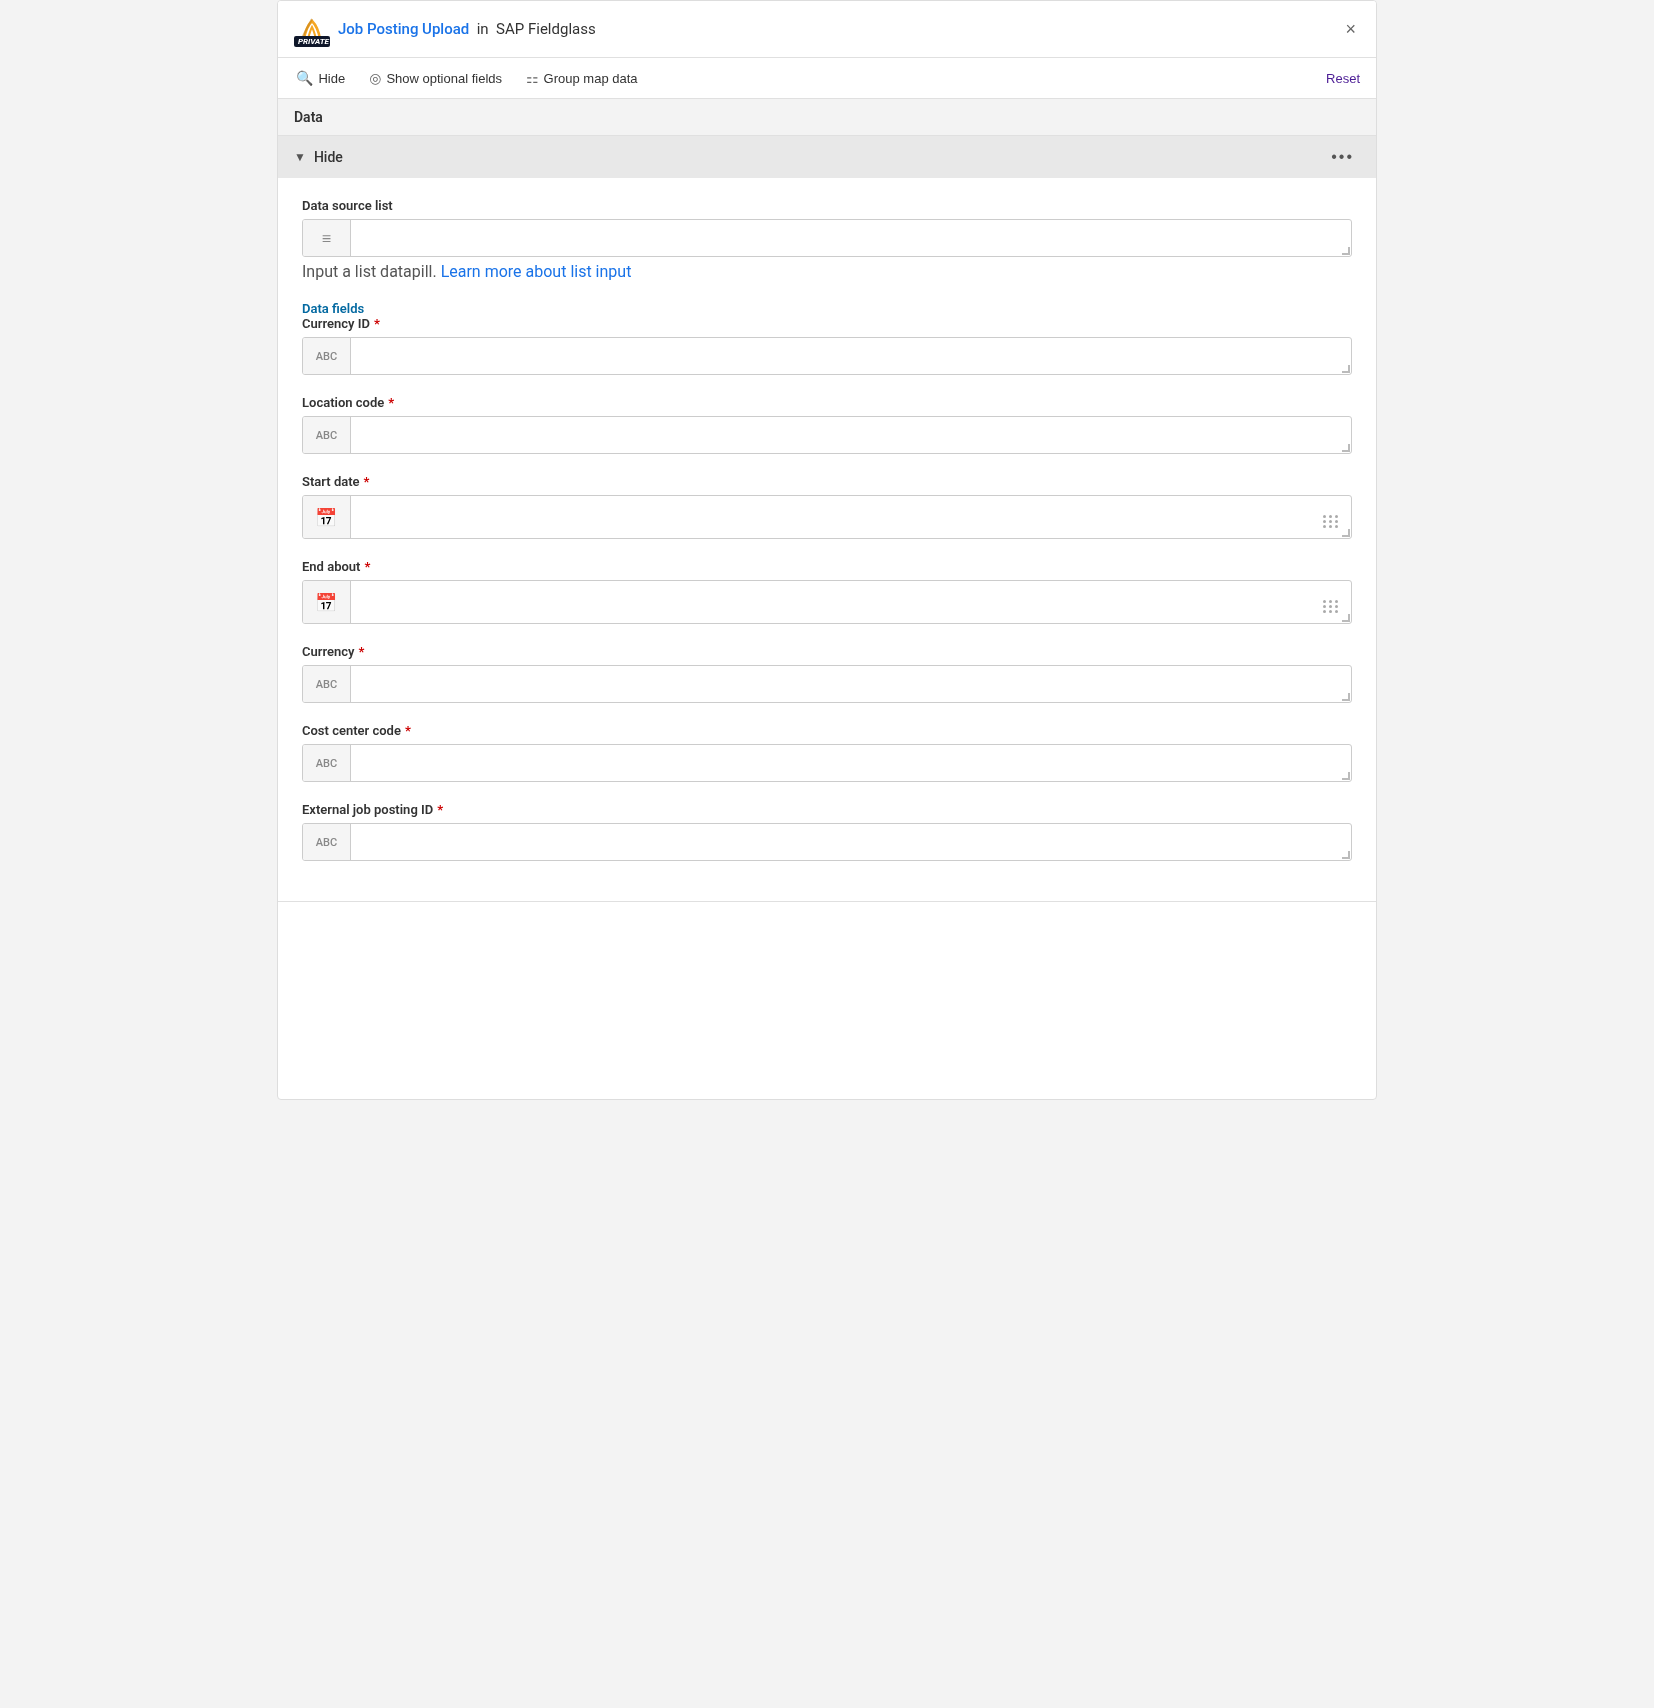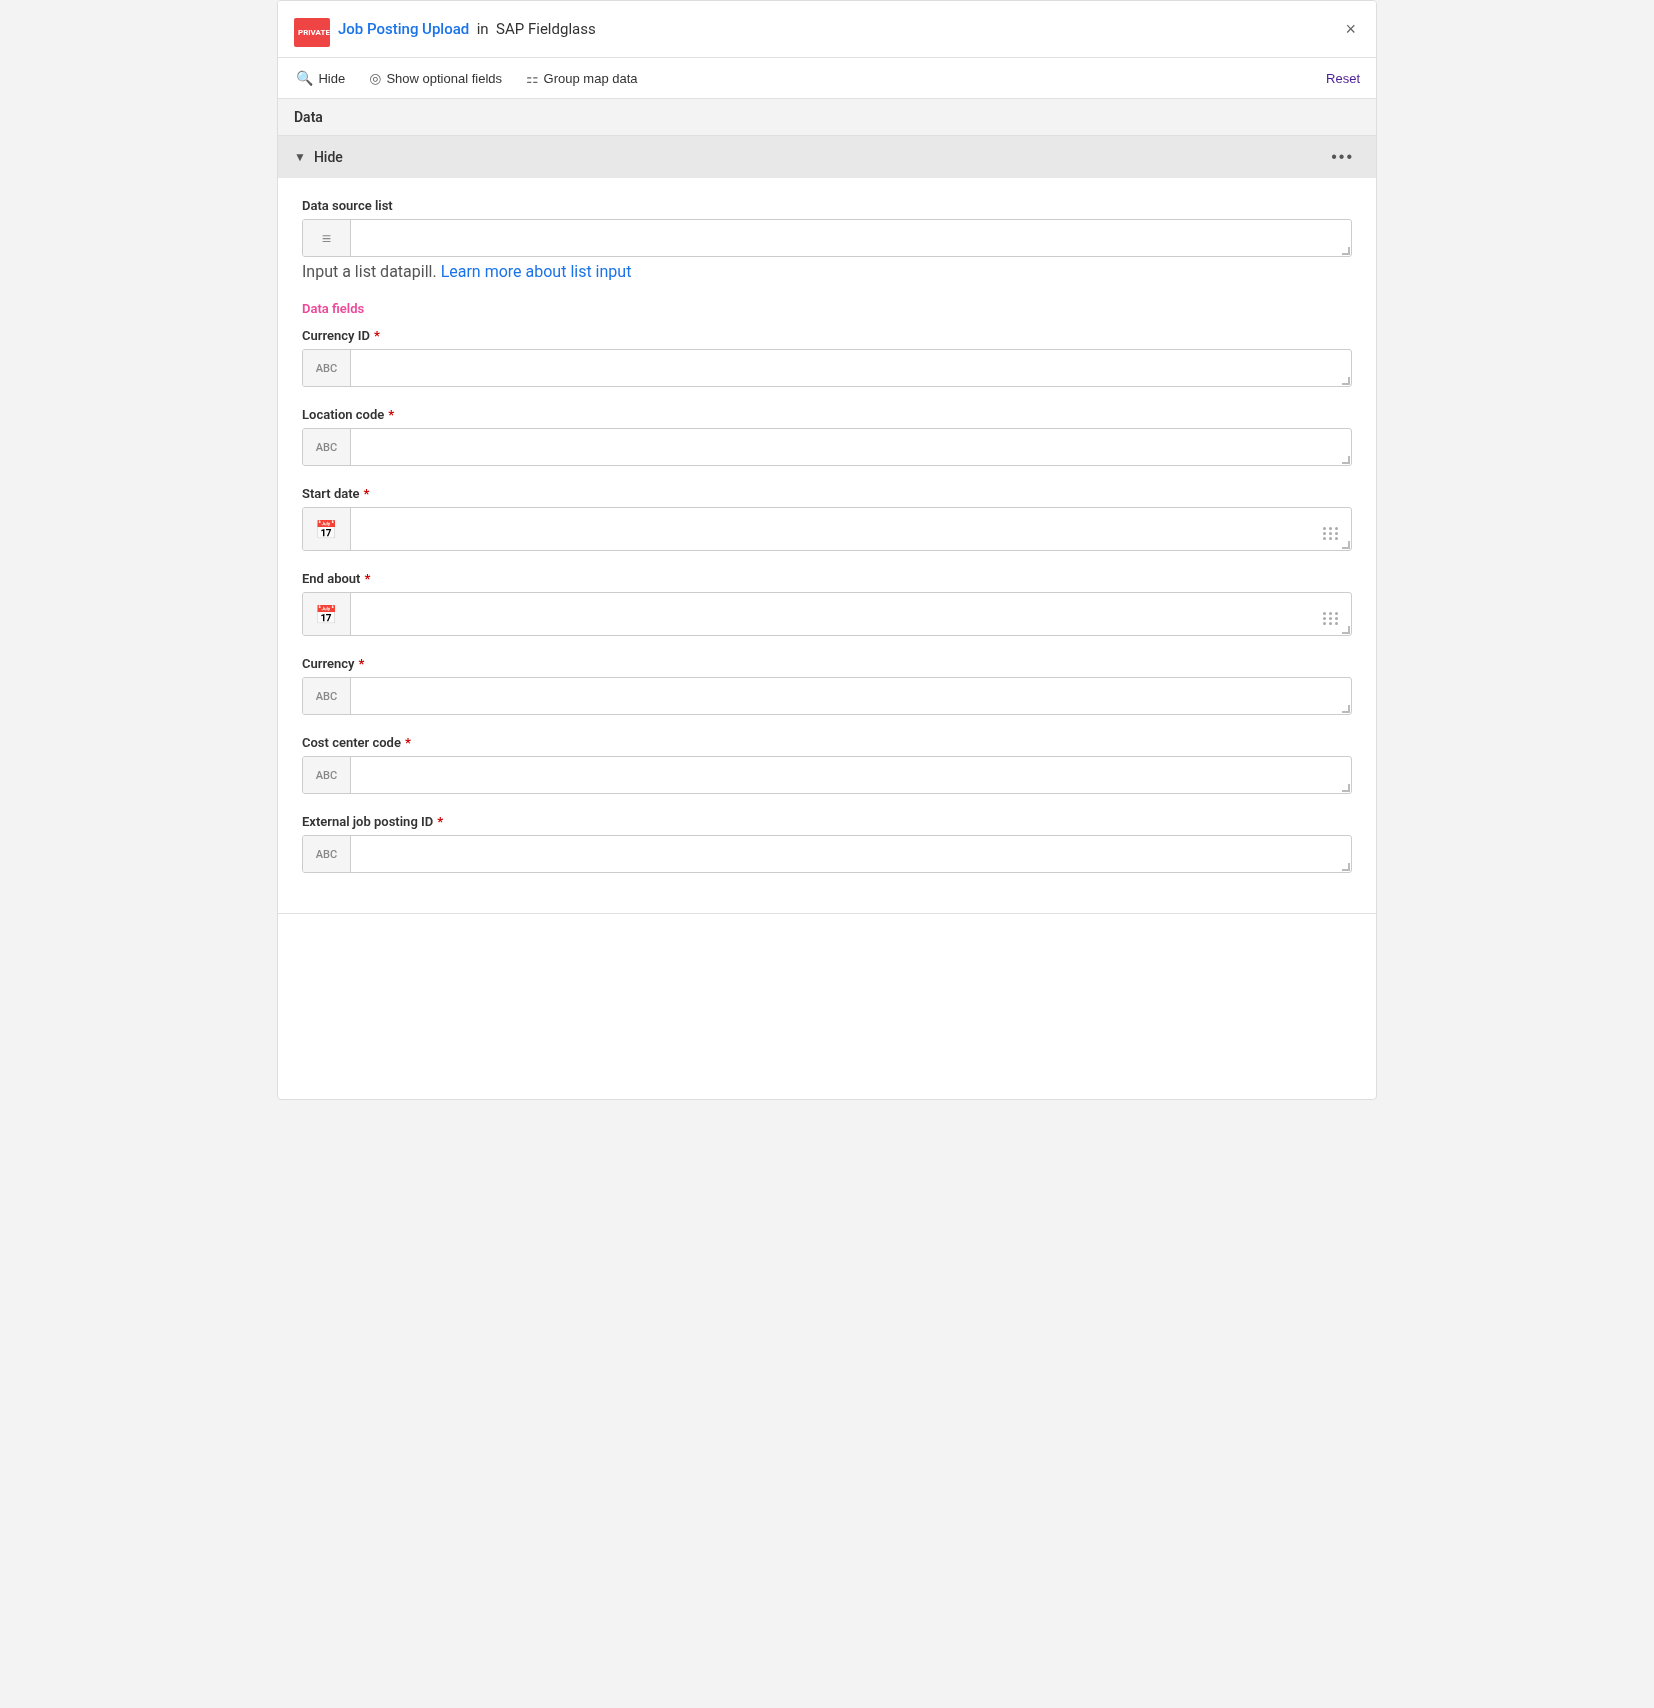--- a/index.html
+++ b/index.html
@@ -33,31 +33,32 @@
       display: flex;
       align-items: center;
       gap: 8px;
     }
     .logo-icon {
       width: 32px;
       height: 32px;
       position: relative;
     }
     .private-badge {
-      background: #ef4444;
+      background: #0f172a;
       color: #fff;
       font-size: 8px;
       font-weight: bold;
-      padding: 10px 4px;
+      padding: 1px 4px;
       border-radius: 2px;
       position: absolute;
       bottom: 0;
       left: 0;
       right: 0;
       text-align: center;
+      font-style: italic;
     }
     .title-text {
       font-size: 15px;
       color: #333;
     }
     .title-text .highlight {
       color: #1a73e8;
       font-weight: 500;
     }
     .close-btn {
@@ -173,22 +174,21 @@
       align-items: center;
       gap: 4px;
     }
     .required-star {
       color: #c00;
       font-weight: bold;
     }
     .section-label {
       font-size: 13px;
       font-weight: 600;
-      color: #ec4899;
-      margin-bottom: 12px;
+      color: #0369a1;
       margin-top: 4px;
     }
 
     
     .input-wrapper {
       display: flex;
       border: 1px solid #ccc;
       border-radius: 3px;
       background: #fff;
       min-height: 38px;

